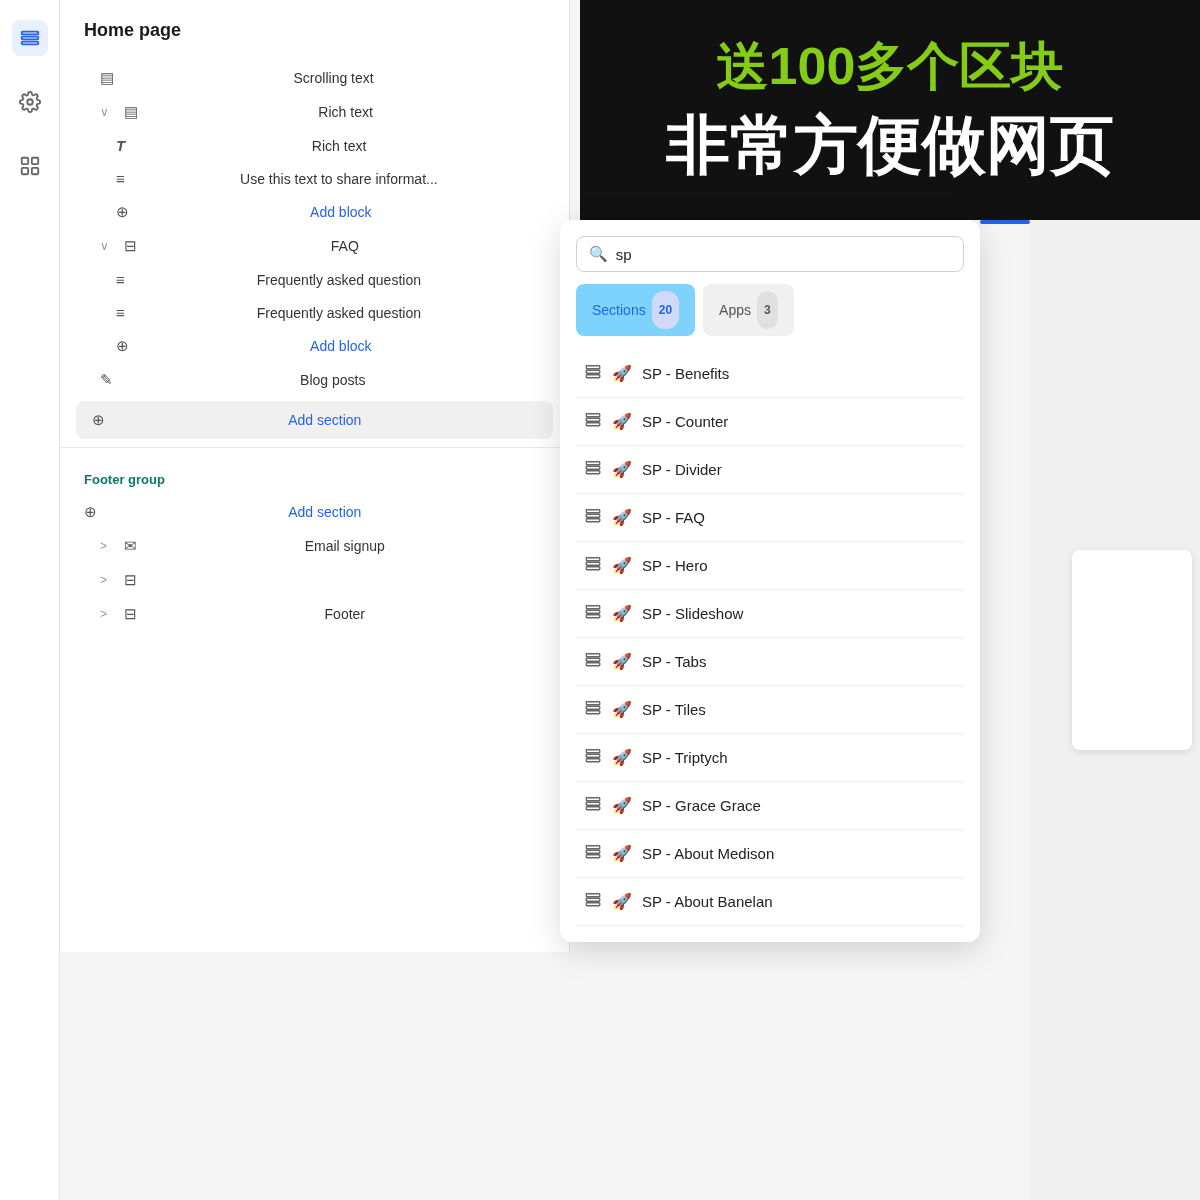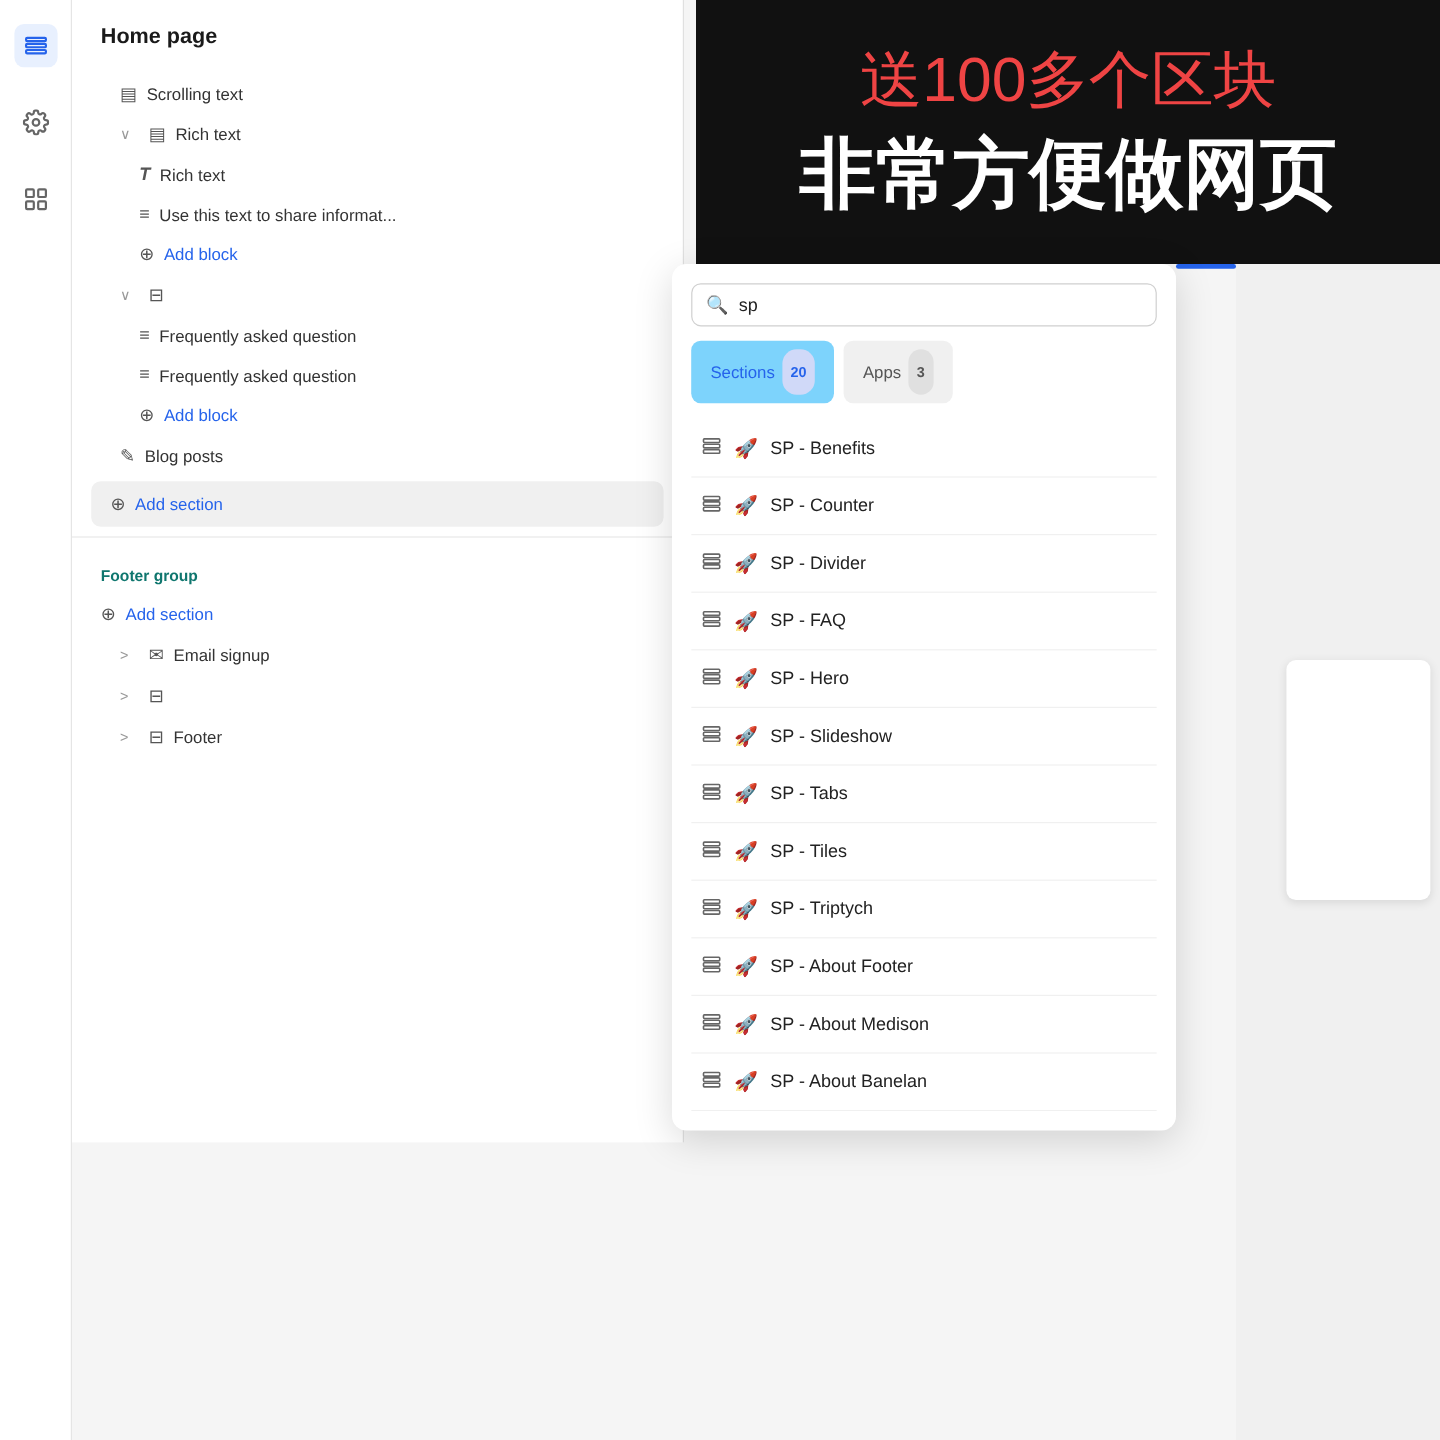--- a/index.html
+++ b/index.html
@@ -83,21 +83,21 @@
       color: #999;
       font-size: 12px;
       width: 16px;
       flex-shrink: 0;
     }
     .tree-item .icon {
       color: #555;
       font-size: 15px;
       flex-shrink: 0;
     }
-    .tree-item .label { flex: 1; }
+    .tree-item .label { flex: 1; text-align: center; }
 
     .add-btn {
       color: #2563eb;
       display: flex;
       align-items: center;
       gap: 8px;
       font-size: 14px;
       font-weight: 500;
     }
 
@@ -225,22 +225,22 @@
       background: #111;
       color: #fff;
       display: flex;
       flex-direction: column;
       justify-content: center;
       align-items: center;
       z-index: 50;
     }
     .banner-line1 {
       font-size: 52px;
-      font-weight: 400;
-      color: #ef4444;
+      font-weight: 700;
+      color: #84cc16;
       text-align: right;
     }
     .banner-line2 {
       font-size: 64px;
       font-weight: 800;
       color: #fff;
     }
 
     
     .right-bg {
@@ -329,20 +329,21 @@
     </div>
 
     <div class="tree-item indent2 add-btn">
       <span class="icon">⊕</span>
       <span class="label">Add block</span>
     </div>
 
     <div class="tree-item indent1">
       <span class="chevron">∨</span>
       <span class="icon">⊟</span>
+      <span class="label">FAQ</span>
     </div>
 
     <div class="tree-item indent2">
       <span class="icon">≡</span>
       <span class="label">Frequently asked question</span>
     </div>
 
     <div class="tree-item indent2">
       <span class="icon">≡</span>
       <span class="label">Frequently asked question</span>
@@ -522,21 +523,21 @@
   </div>
       <div class="result-item">
     <span class="r-icon" style="font-size:18px;">
       <svg width="18" height="18" viewBox="0 0 24 24" fill="none" stroke="#666" stroke-width="1.8">
         <rect x="3" y="5" width="18" height="4" rx="1"></rect>
         <rect x="3" y="11" width="18" height="4" rx="1"></rect>
         <rect x="3" y="17" width="18" height="4" rx="1"></rect>
       </svg>
     </span>
     <span class="r-emoji">🚀</span>
-    <span>SP - About Footer</span>
+    <span>SP - Grace Grace</span>
   </div>
       <div class="result-item">
     <span class="r-icon" style="font-size:18px;">
       <svg width="18" height="18" viewBox="0 0 24 24" fill="none" stroke="#666" stroke-width="1.8">
         <rect x="3" y="5" width="18" height="4" rx="1"></rect>
         <rect x="3" y="11" width="18" height="4" rx="1"></rect>
         <rect x="3" y="17" width="18" height="4" rx="1"></rect>
       </svg>
     </span>
     <span class="r-emoji">🚀</span>

